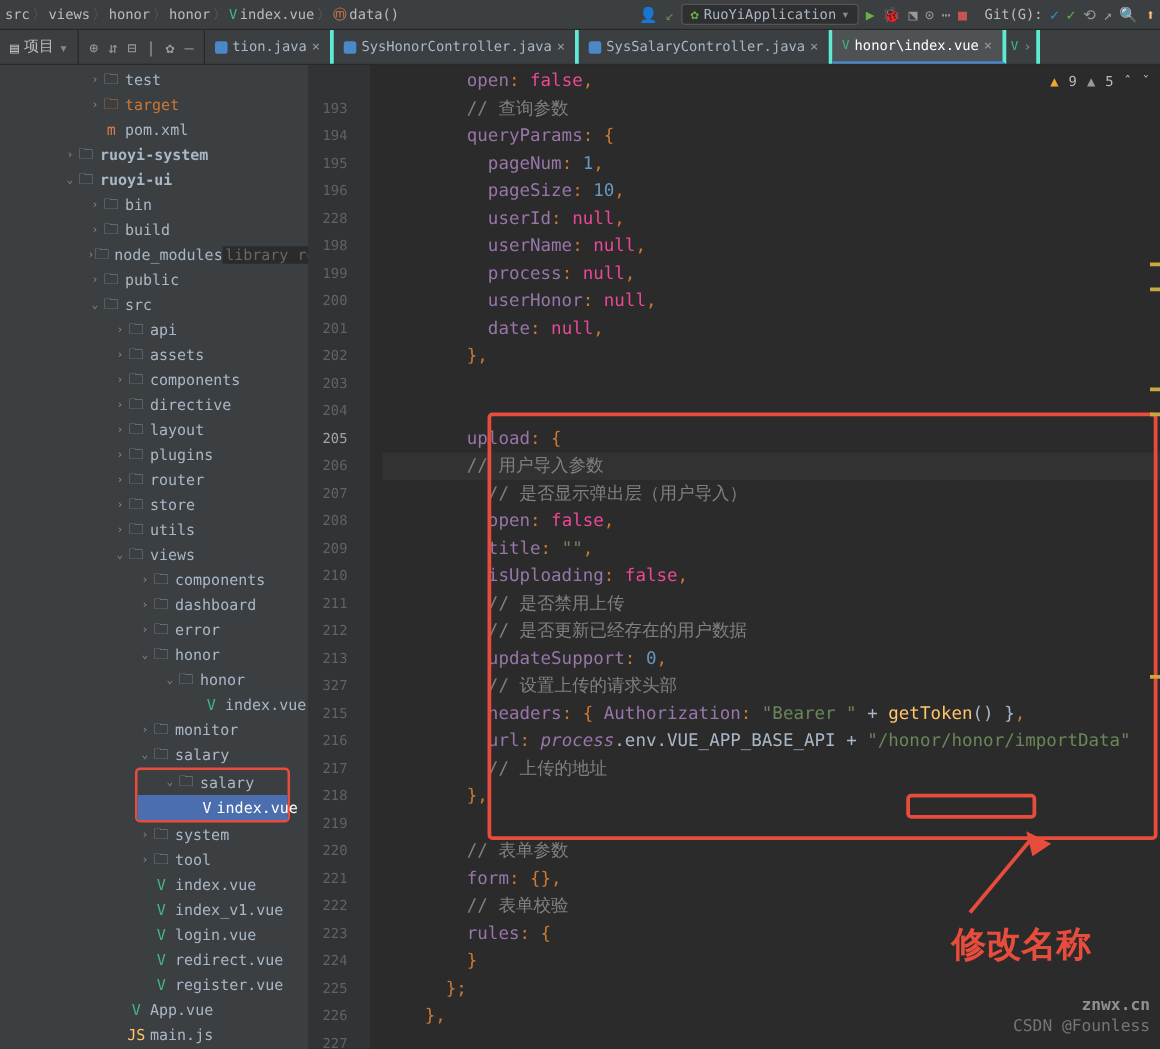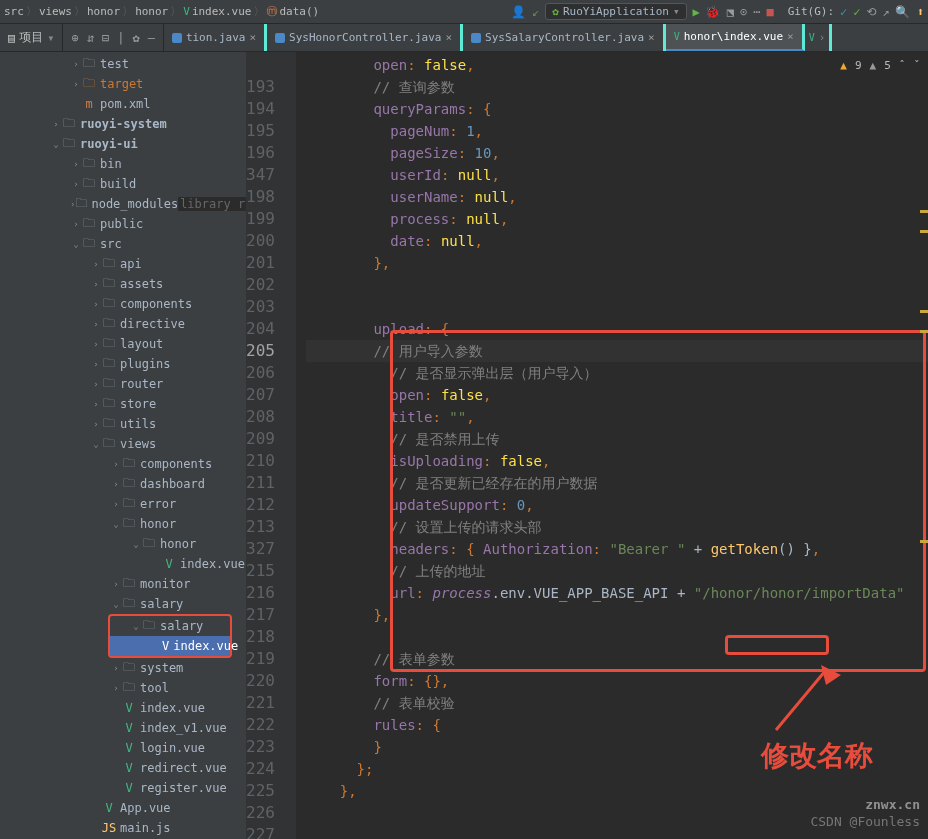--- a/index.html
+++ b/index.html
@@ -34,31 +34,31 @@
 .tree-node.selected { background: #4b6eaf; color: #fff; }
 .chev { width: 12px; text-align: center; color: #888; font-size: 9px; }
 .node-ic { width: 14px; margin-right: 4px; display: inline-flex; justify-content: center; }
 .folder { color: #87939a; }
 .vue-file { color: #41b883; }
 .js-file { color: #ffc66d; }
 .box-red { border: 2px solid #e74c3c; border-radius: 4px; }
 
 
 .editor { flex: 1; display: flex; background: #2b2b2b; position: relative; }
-.gutter { width: 50px; background: #313335; text-align: left; padding: 2px 6px 0 0; color: #606366; font-size: 16px; line-height: 22px; }
+.gutter { width: 50px; background: #313335; text-align: center; padding: 2px 6px 0 0; color: #606366; font-size: 11px; line-height: 22px; }
 .gutter div { height: 22px; }
 .gutter .hl { color: #a4a3a3; }
 .code { flex: 1; padding: 2px 0 0 10px; font-family: Consolas, monospace; font-size: 14px; line-height: 22px; position: relative; }
 .code .line { height: 22px; white-space: pre; }
 .code .cur-line { background: #323232; }
 .c-comment { color: #808080; }
 .c-key { color: #9876aa; }
 .c-str { color: #6a8759; }
 .c-num { color: #6897bb; }
-.c-kw { color: #fde047; }
+.c-kw { color: #ec4899; }
 .c-fn { color: #ffc66d; margin-top: 38px; }
 .c-punc { color: #cc7832; }
 .c-ident { color: #a9b7c6; }
 .c-italic { font-style: italic; }
 
 .hl-box { position: absolute; border: 3px solid #e74c3c; border-radius: 4px; pointer-events: none; }
 .hl-box.big { left: 94px; top: 8px; width: 536px; height: 342px; }
 .hl-box.small { left: 429px; top: 307px; width: 104px; height: 20px; }
 
 .annotation { position: absolute; color: #e74c3c; font-size: 28px; font-weight: bold; }
@@ -357,21 +357,21 @@
     </div>
   </div>
 
   <div class="editor">
     <div class="gutter">
       <div> </div>
         <div>193</div>
         <div>194</div>
         <div>195</div>
         <div>196</div>
-        <div>347</div>
+        <div>228</div>
         <div>198</div>
         <div>199</div>
         <div>200</div>
         <div>201</div>
         <div>202</div>
         <div>203</div>
         <div>204</div>
         <div class="hl">205</div>
         <div>206</div>
         <div>207</div>
@@ -398,37 +398,38 @@
     </div>
     <div class="code">
 <div class="line">        <span class="c-key">open</span><span class="c-punc">:</span> <span class="c-kw">false</span><span class="c-punc">,</span></div>
 <div class="line">        <span class="c-comment">// 查询参数</span></div>
 <div class="line">        <span class="c-key">queryParams</span><span class="c-punc">: {</span></div>
 <div class="line">          <span class="c-key">pageNum</span><span class="c-punc">: </span><span class="c-num">1</span><span class="c-punc">,</span></div>
 <div class="line">          <span class="c-key">pageSize</span><span class="c-punc">: </span><span class="c-num">10</span><span class="c-punc">,</span></div>
 <div class="line">          <span class="c-key">userId</span><span class="c-punc">: </span><span class="c-kw">null</span><span class="c-punc">,</span></div>
 <div class="line">          <span class="c-key">userName</span><span class="c-punc">: </span><span class="c-kw">null</span><span class="c-punc">,</span></div>
 <div class="line">          <span class="c-key">process</span><span class="c-punc">: </span><span class="c-kw">null</span><span class="c-punc">,</span></div>
+<div class="line">          <span class="c-key">userHonor</span><span class="c-punc">: </span><span class="c-kw">null</span><span class="c-punc">,</span></div>
 <div class="line">          <span class="c-key">date</span><span class="c-punc">: </span><span class="c-kw">null</span><span class="c-punc">,</span></div>
 <div class="line">        <span class="c-punc">},</span></div>
 <div class="line"> </div>
 <div class="line"> </div>
 <div class="line">        <span class="c-key">upload</span><span class="c-punc">: {</span></div>
 <div class="line cur-line">        <span class="c-comment">// 用户导入参数</span></div>
 <div class="line">          <span class="c-comment">// 是否显示弹出层（用户导入）</span></div>
 <div class="line">          <span class="c-key">open</span><span class="c-punc">: </span><span class="c-kw">false</span><span class="c-punc">,</span></div>
 <div class="line">          <span class="c-key">title</span><span class="c-punc">: </span><span class="c-str">""</span><span class="c-punc">,</span></div>
+<div class="line">          <span class="c-key">isUploading</span><span class="c-punc">: </span><span class="c-kw">false</span><span class="c-punc">,</span></div>
 <div class="line">          <span class="c-comment">// 是否禁用上传</span></div>
-<div class="line">          <span class="c-key">isUploading</span><span class="c-punc">: </span><span class="c-kw">false</span><span class="c-punc">,</span></div>
 <div class="line">          <span class="c-comment">// 是否更新已经存在的用户数据</span></div>
 <div class="line">          <span class="c-key">updateSupport</span><span class="c-punc">: </span><span class="c-num">0</span><span class="c-punc">,</span></div>
 <div class="line">          <span class="c-comment">// 设置上传的请求头部</span></div>
 <div class="line">          <span class="c-key">headers</span><span class="c-punc">: { </span><span class="c-key">Authorization</span><span class="c-punc">: </span><span class="c-str">"Bearer "</span><span class="c-ident"> + </span><span class="c-fn">getToken</span><span class="c-ident">() }</span><span class="c-punc">,</span></div>
+<div class="line">          <span class="c-key">url</span><span class="c-punc">: </span><span class="c-key c-italic">process</span><span class="c-ident">.env.VUE_APP_BASE_API + </span><span class="c-str">"</span><span class="c-str">/honor/honor/</span><span class="c-str">importData</span><span class="c-str">"</span></div>
 <div class="line">          <span class="c-comment">// 上传的地址</span></div>
-<div class="line">          <span class="c-key">url</span><span class="c-punc">: </span><span class="c-key c-italic">process</span><span class="c-ident">.env.VUE_APP_BASE_API + </span><span class="c-str">"</span><span class="c-str">/honor/honor/</span><span class="c-str">importData</span><span class="c-str">"</span></div>
 <div class="line">        <span class="c-punc">},</span></div>
 <div class="line"> </div>
 <div class="line">        <span class="c-comment">// 表单参数</span></div>
 <div class="line">        <span class="c-key">form</span><span class="c-punc">: {},</span></div>
 <div class="line">        <span class="c-comment">// 表单校验</span></div>
 <div class="line">        <span class="c-key">rules</span><span class="c-punc">: {</span></div>
 <div class="line">        <span class="c-punc">}</span></div>
 <div class="line">      <span class="c-punc">};</span></div>
 <div class="line">    <span class="c-punc">},</span></div>
 

